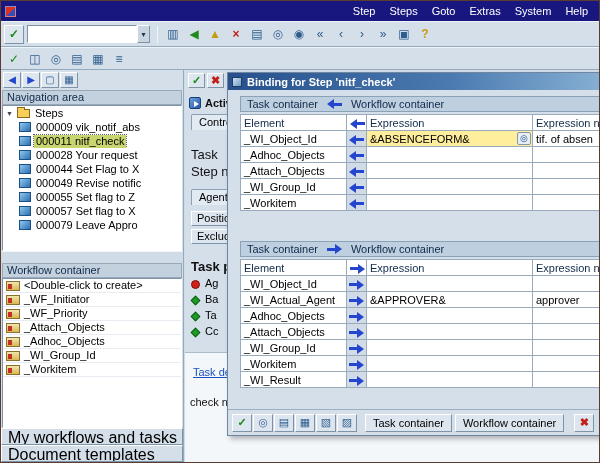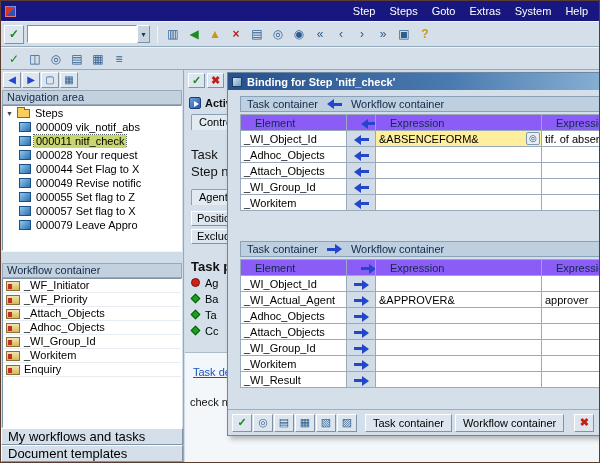--- a/index.html
+++ b/index.html
@@ -42,56 +42,56 @@
   .step-icon{width:12px;height:10px;background:linear-gradient(135deg,#8cc8ee,#2f6fb2);border:1px solid #1c4f86;flex:0 0 auto;}
   .tree-label{padding:0 2px;line-height:13px;}
   .tree-row.selected .tree-label{background:#c9d56f;outline:1px dotted #566;}
   .splitter{height:12px;flex:0 0 auto;background:#cfdbe6;border-top:1px solid #eef4f9;}
   .ct-list{flex:1;background:#fff;border:1px solid;border-color:#7f93a6 #fff #fff #7f93a6;margin:0 1px;overflow:hidden;font-size:11px;}
   .ct-row{height:14px;display:flex;align-items:center;gap:4px;padding-left:3px;border-bottom:1px solid #e7ecf2;white-space:nowrap;overflow:hidden;}
   .ct-icon{width:14px;height:10px;flex:0 0 auto;background:linear-gradient(180deg,#f0e6b0,#d8b850);border:1px solid #8a7030;position:relative;}
   .ct-icon::after{content:'';position:absolute;left:1px;top:2px;width:4px;height:5px;background:#c03028;}
   .ct-label{line-height:13px;}
   #sidebar-footer{flex:0 0 auto;display:flex;flex-direction:column;}
-  .sb-btn{height:17px;background:#d5dfe9;border:1px solid;border-color:#fff #7f93a6 #7f93a6 #fff;font-size:13px;text-align:left;padding:0 6px;white-space:nowrap;overflow:hidden;}
+  .sb-btn{height:17px;background:#d5dfe9;border:1px solid;border-color:#fff #7f93a6 #7f93a6 #fff;font-size:16px;text-align:left;padding:0 6px;white-space:nowrap;overflow:hidden;}
 
   
   .step-panel{position:absolute;left:184px;top:0;right:0;bottom:0;background:#d5dfe9;overflow:hidden;}
   .sp-buttons{position:absolute;left:3px;top:3px;display:flex;gap:2px;}
   .mini-ic{width:17px;height:15px;border:1px solid;border-color:#fff #7f93a6 #7f93a6 #fff;background:#dde6ee;font-size:11px;font-weight:bold;line-height:1;display:inline-flex;align-items:center;justify-content:center;}
   .mini-ic.green{color:#1a8a1a;}
   .mini-ic.red{color:#c22018;}
   .sp-type{position:absolute;left:4px;top:27px;display:flex;align-items:center;gap:4px;white-space:nowrap;}
   .activity-icon{width:12px;height:12px;background:linear-gradient(135deg,#6aa0dc,#2a58a8);border:1px solid #163c76;border-radius:2px;position:relative;}
   .activity-icon::after{content:'';position:absolute;left:4px;top:3px;border-left:5px solid #fff;border-top:3px solid transparent;border-bottom:3px solid transparent;}
   .sp-type-label{font-size:11px;font-weight:bold;color:#111;}
   .sp-tab{position:absolute;left:6px;height:16px;padding:1px 7px;font-size:11px;background:#e2eaf2;border:1px solid #8aa0b4;border-bottom:none;border-radius:2px 2px 0 0;white-space:nowrap;}
   .sp-label{position:absolute;left:6px;font-size:13px;color:#111;white-space:nowrap;}
   .sp-label.bold{font-weight:bold;}
   .sp-abs{position:absolute;left:6px;display:flex;flex-direction:column;gap:3px;}
   .mini-btn{height:15px;padding:0 5px;font-size:11px;background:#dde6ee;border:1px solid;border-color:#fff #7f93a6 #7f93a6 #fff;white-space:nowrap;width:max-content;}
-  .tp-row{display:flex;align-items:center;height:13px;white-space:nowrap;font-size:11px;}
+  .tp-row{display:flex;align-items:flex-end;height:13px;white-space:nowrap;font-size:11px;}
   .marker{display:inline-block;flex:0 0 auto;}
   .red-circle{width:9px;height:9px;border-radius:50%;background:#d22018;border:1px solid #7a100c;margin-right:5px;}
   .green-diamond{width:7px;height:7px;background:#1f9c28;border:1px solid #0d5c14;transform:rotate(45deg);margin:1px 6px 1px 1px;}
   .doc-area{position:absolute;left:0;top:282px;right:0;bottom:0;background:#f4f7fa;border-top:1px solid #aabbc9;}
   .sp-link{position:absolute;left:8px;top:13px;font-size:11px;color:#1a50c0;text-decoration:underline;white-space:nowrap;}
   .sp-note{position:absolute;left:5px;top:43px;font-size:11px;color:#111;white-space:nowrap;}
 
   
   .dialog{position:absolute;left:226px;top:2px;width:406px;height:364px;z-index:2;border:1px solid #6e86a0;border-right:none;background:#d5dfe9;box-shadow:3px 3px 5px rgba(0,0,0,.28);display:flex;flex-direction:column;overflow:hidden;}
   .dlg-title{height:17px;background:linear-gradient(90deg,#27508c 0%,#4a7ab0 55%,#93bada 100%);display:flex;align-items:center;gap:5px;padding:0 4px;color:#fff;font-size:11px;font-weight:bold;flex:0 0 auto;white-space:nowrap;}
   .dlg-title-icon{width:10px;height:10px;background:linear-gradient(135deg,#cfe0ef,#6d9cc4);border:1px solid #1c3d63;flex:0 0 auto;}
   .dlg-body{flex:1;padding:6px 0 0 12px;overflow:hidden;position:relative;}
   .bind-section{width:400px;}
   .bind-section + .bind-section{margin-top:30px;}
   .bind-sec-header{width:380px;height:16px;background:#becfe0;border:1px solid #8aa2b8;display:flex;align-items:center;gap:9px;padding:0 6px;font-size:11px;color:#102a4a;white-space:nowrap;}
   .bind-table{border-collapse:collapse;table-layout:fixed;width:392px;margin-top:2px;font-size:11px;}
   .bind-table th,.bind-table td{border:1px solid #98aabc;height:16px;white-space:nowrap;overflow:hidden;text-align:left;}
-  .bind-table th{background:#8b5cf6;font-weight:normal;padding:0 14px;color:#102a4a;}
+  .bind-table th{background:#ffffff;font-weight:normal;padding:0 3px;color:#102a4a;}
   .col-el{width:106px;}
   .col-arrow{width:20px;}
   .col-expr{width:166px;margin-top:48px;}
   .col-exn{width:100px;}
   td.el{background:#fff;padding:0 3px;}
   .arrowcell{background:#d2dce6;text-align:center !important;padding:0;}
   td.expr{background:#fff;padding:0 3px;position:relative;}
   td.expr.hl{background:#ffee9c;}
   td.exn{background:#fff;padding:0 3px;}
   .editor-btn{position:absolute;right:1px;top:1px;width:14px;height:13px;background:#e8eef4;border:1px solid #8098b0;border-radius:2px;font-size:9px;line-height:1;color:#26518c;padding:0;}
@@ -210,20 +210,24 @@
               <span class="step-icon"></span>
               <span class="tree-label">000079 Leave Appro</span>
             </div>
           </div>
       </div>
       <div class="splitter"></div>
       <div class="panel-header">Workflow container</div>
       <div id="container-list" class="ct-list">
           <div class="ct-row">
             <span class="ct-icon"></span>
+            <span class="ct-label">&lt;Double-click to create&gt;</span>
+          </div>
+          <div class="ct-row">
+            <span class="ct-icon"></span>
             <span class="ct-label">_WF_Initiator</span>
           </div>
           <div class="ct-row">
             <span class="ct-icon"></span>
             <span class="ct-label">_WF_Priority</span>
           </div>
           <div class="ct-row">
             <span class="ct-icon"></span>
             <span class="ct-label">_Attach_Objects</span>
           </div>
@@ -231,24 +235,20 @@
             <span class="ct-icon"></span>
             <span class="ct-label">_Adhoc_Objects</span>
           </div>
           <div class="ct-row">
             <span class="ct-icon"></span>
             <span class="ct-label">_WI_Group_Id</span>
           </div>
           <div class="ct-row">
             <span class="ct-icon"></span>
             <span class="ct-label">_Workitem</span>
-          </div>
-          <div class="ct-row">
-            <span class="ct-icon"></span>
-            <span class="ct-label">Enquiry</span>
           </div>
         </div>
       <div id="sidebar-footer">
           <button class="sb-btn">My workflows and tasks</button>
           <button class="sb-btn">Document templates</button>
         </div>
     </div>
 
     <div class="step-panel">
       <div class="sp-buttons">

